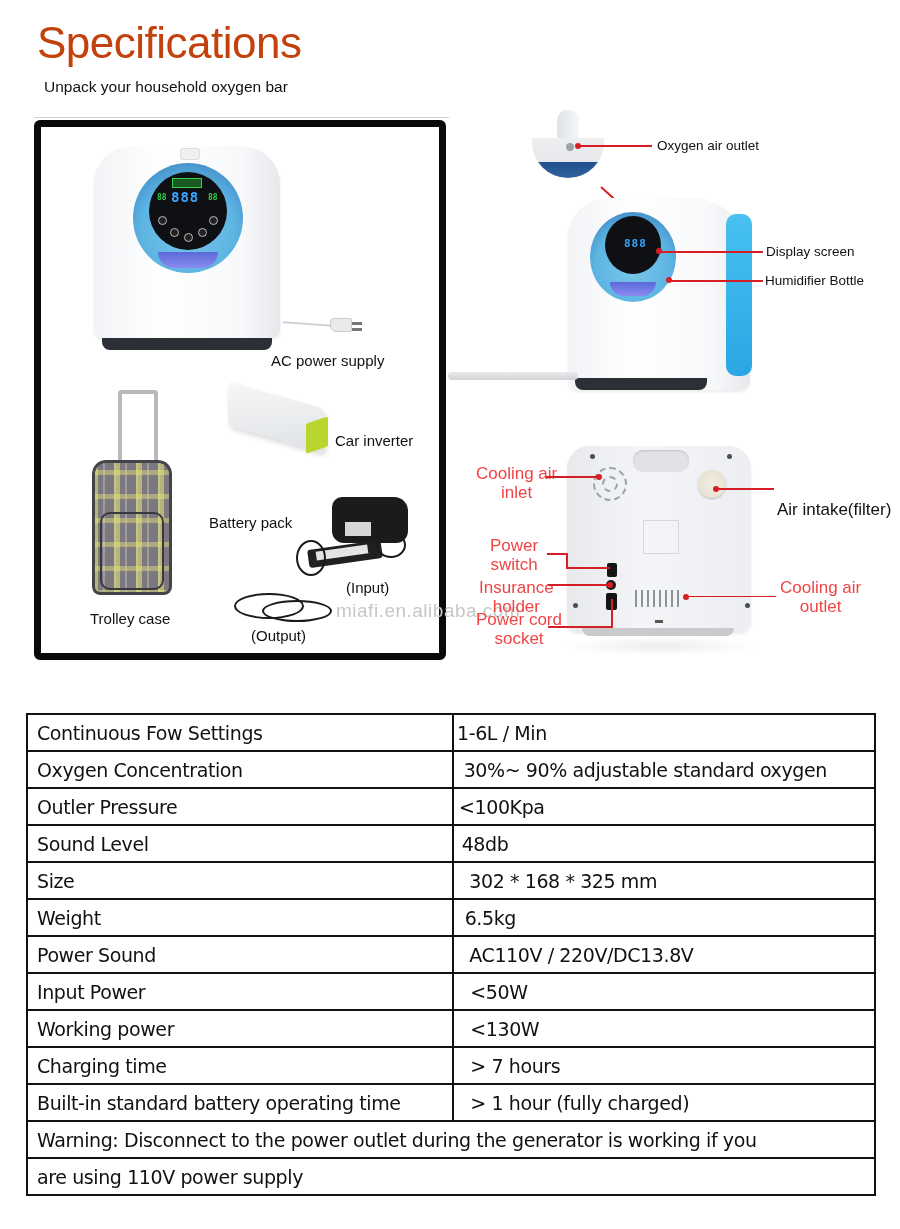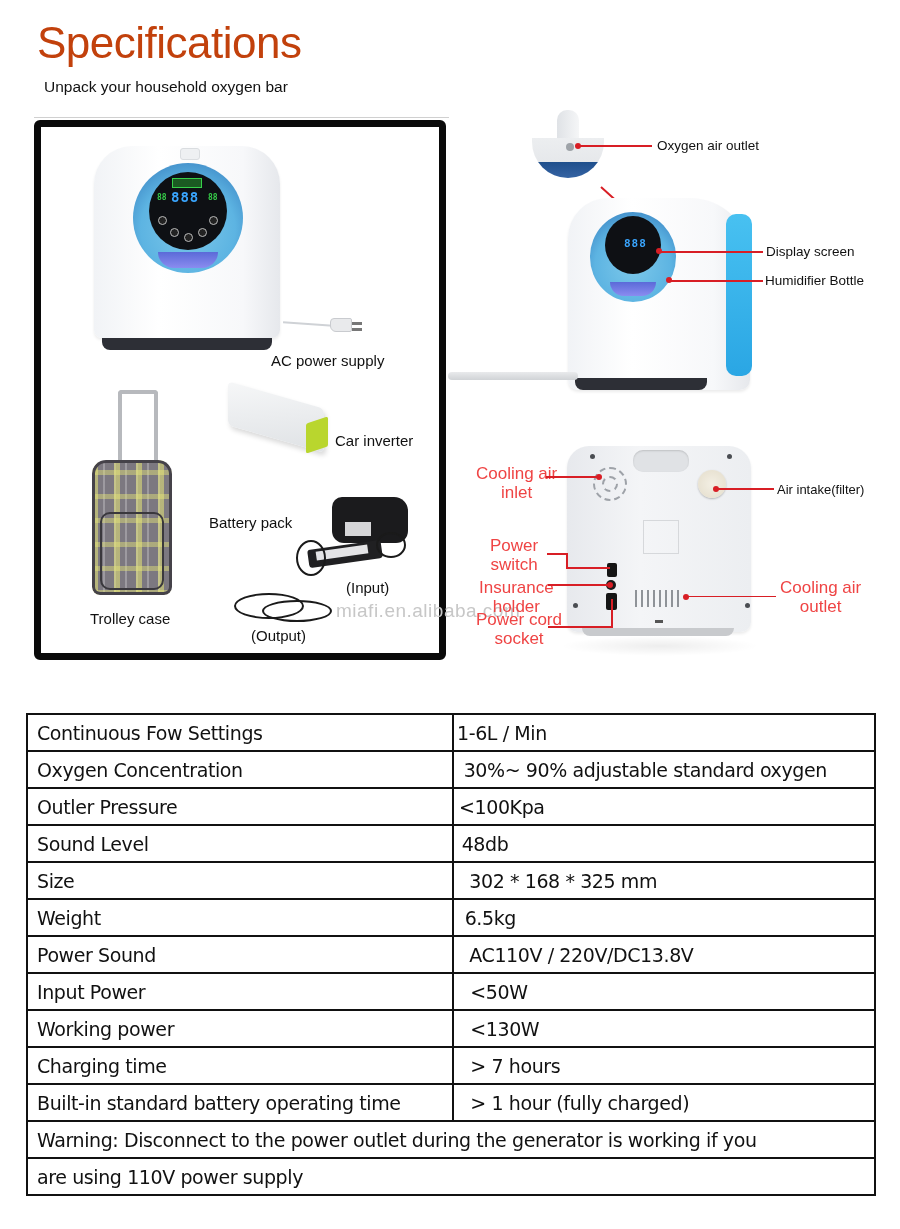--- a/index.html
+++ b/index.html
@@ -201,21 +201,21 @@
 
 <div class="lbl-sm" style="left:476px;top:464px;">
     <span style="white-space:pre-line;display:block;">Cooling air
 inlet</span>
   </div>
 <div class="callout-line" style="left:546px;top:476px;width:52px;"></div>
 <div class="callout-dot" style="left:596px;top:474px;"></div>
 
 <div class="callout-dot" style="left:713px;top:486px;"></div>
 <div class="callout-line" style="left:716px;top:488px;width:58px;"></div>
-<div class="lbl" style="left:777px;top:482px;font-size:13px;">Air intake(filter)</div>
+<div class="lbl" style="left:777px;top:500px;font-size:17px;">Air intake(filter)</div>
 
 <div class="lbl-sm" style="left:490px;top:536px;">
     <span style="white-space:pre-line;display:block;">Power
 switch</span>
   </div>
 <div class="callout-line" style="left:547px;top:553px;width:20px;"></div>
 <div class="callout-vline" style="left:566px;top:553px;height:15px;"></div>
 <div class="callout-line" style="left:566px;top:567px;width:44px;"></div>
 
 <div class="lbl-sm" style="left:479px;top:578px;">

